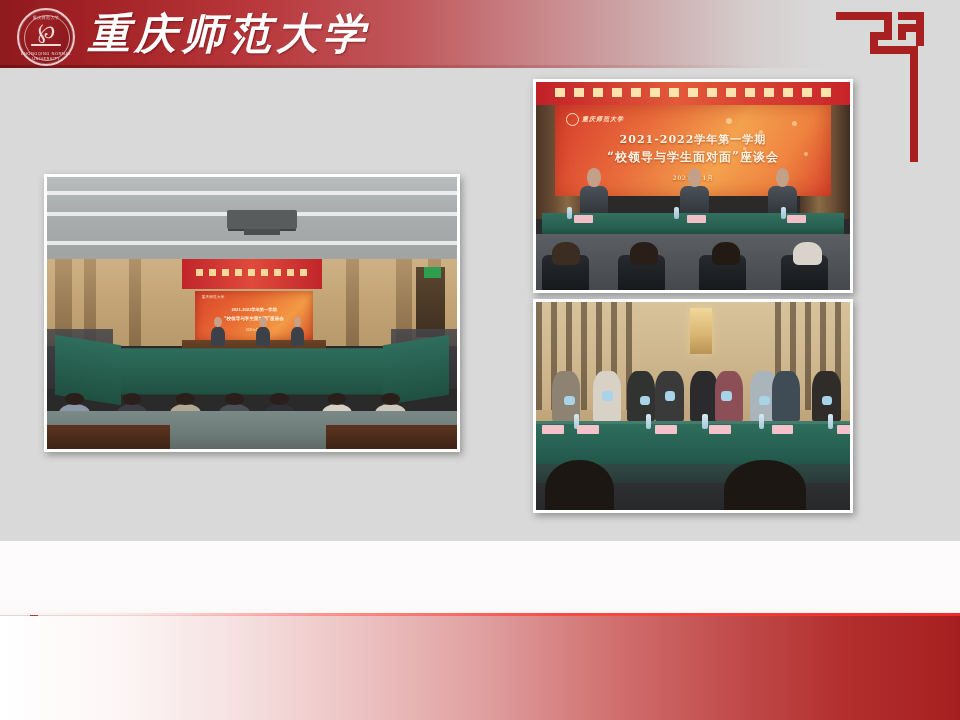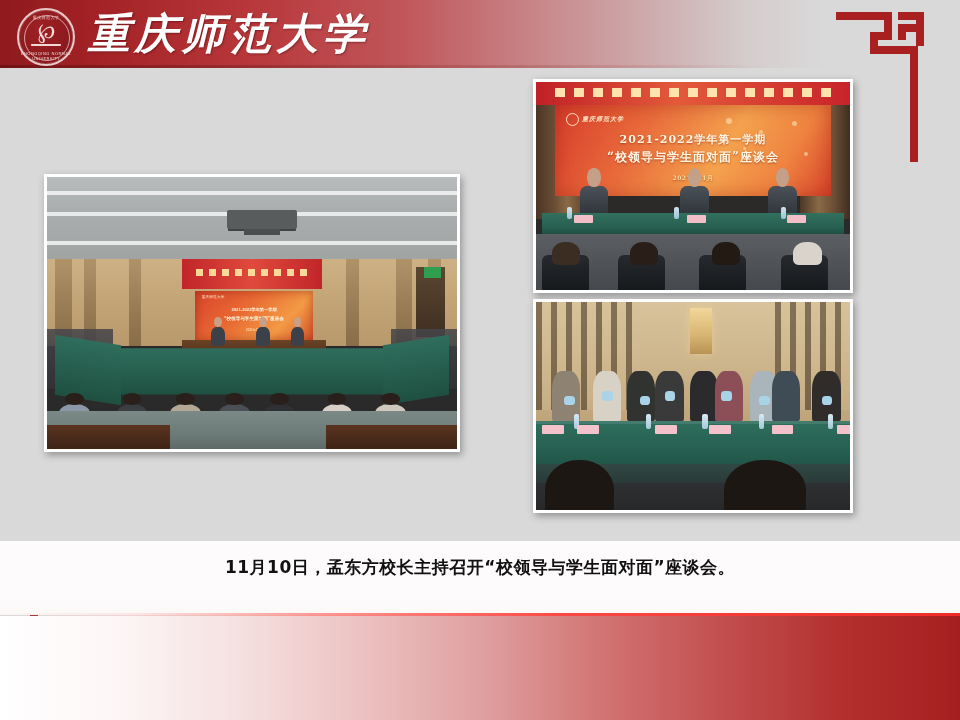--- a/index.html
+++ b/index.html
@@ -673,19 +673,18 @@
       <div class="b-card" style="left:75%"></div>
       <div class="b-card" style="left:96%"></div>
 
       <div class="b-fore"></div>
       <div class="b-forehead" style="left:3%"></div>
       <div class="b-forehead" style="left:60%; width:26%;"></div>
     </div>
   </div>
 
   <div class="caption-strip"></div>
-  <div class="caption-text">11月10日，孟东方校长主持召开“校领导与学生面对面”座谈会。</div>
 
   <div class="footer-white-gap"></div>
   <div class="footer-topline"></div>
   <div class="footer-band"></div>
 
 </div>
 
 </body></html>

